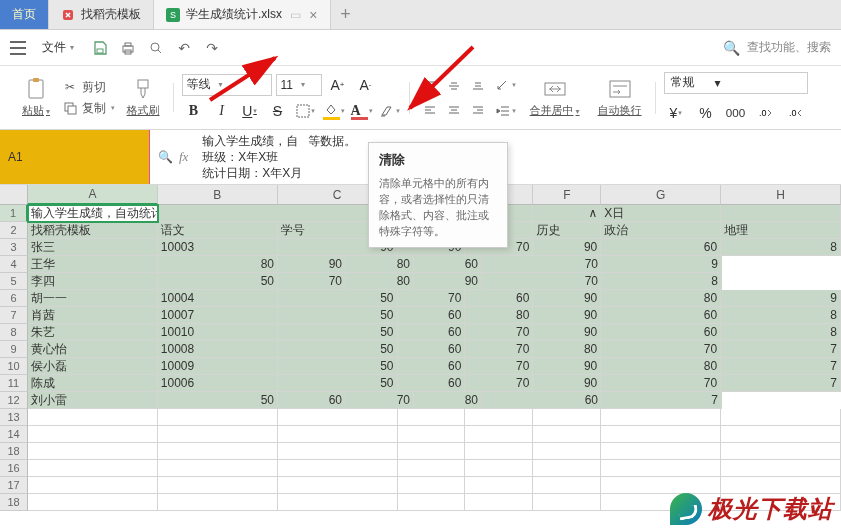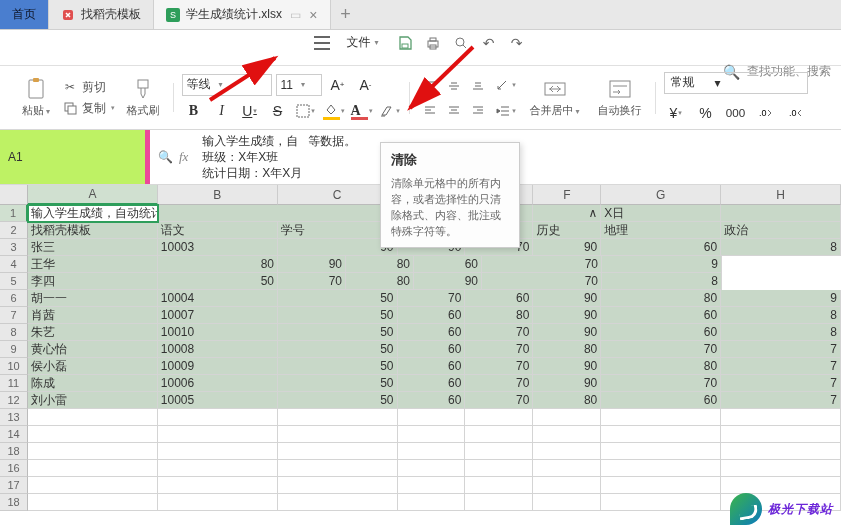--- a/index.html
+++ b/index.html
@@ -1,67 +1,67 @@
 <!DOCTYPE html>
 <html><head>
 <meta charset="utf-8">
 <style>
 * { box-sizing: border-box; margin: 0; padding: 0; font-family: "Microsoft YaHei", Arial, sans-serif; }
 body { width: 841px; height: 529px; overflow: hidden; background: #fff; font-size: 12px; color: #333; position: relative; }
 
 
 .top-tabs { display: flex; height: 30px; background: #e8e8e8; border-bottom: 1px solid #d0d0d0; align-items: stretch; }
 .tab { display: flex; align-items: center; padding: 0 12px; cursor: pointer; border-right: 1px solid #d0d0d0; font-size: 12px; }
-.tab.home { background: #4a7ecf; color: #0f172a; }
+.tab.home { background: #4a7ecf; color: #fef9c3; }
 .tab .icon { width: 14px; height: 14px; margin-right: 6px; }
 .tab .close { margin-left: 8px; color: #888; font-size: 14px; }
 .tab.doc { background: #f5f5f5; position: relative; }
 .tab.doc .win-ctrl { margin-left: 8px; color: #bbb; }
 .add-tab { width: 30px; display: flex; align-items: center; justify-content: center; color: #888; font-size: 18px; }
 
 
-.menu-row { display: flex; height: 36px; align-items: center; padding: 0 10px; border-bottom: 1px solid #e0e0e0; gap: 8px; flex-direction: column; }
+.menu-row { display: flex; height: 36px; align-items: center; padding: 0 10px; border-bottom: 1px solid #e0e0e0; gap: 16px; }
 .menu-left { display: flex; align-items: center; gap: 8px; }
 .hamburger { width: 16px; height: 14px; display: flex; flex-direction: column; justify-content: space-between; }
 .hamburger span { height: 2px; background: #666; }
 .file-btn { display: flex; align-items: center; gap: 4px; padding: 4px 8px; }
 .qat-icon { width: 20px; height: 20px; display: flex; align-items: center; justify-content: center; font-size: 14px; color: #666; cursor: pointer; }
 .qat-save { color: #5a9e6f; }
 .menu-tabs { display: flex; gap: 18px; margin-left: 20px; font-size: 13px; }
 .menu-tab { cursor: pointer; padding: 4px 2px; }
 .menu-tab.active { background: #2e9e5b; color: #fff; border-radius: 14px; padding: 4px 14px; }
 .menu-right { margin-left: auto; display: flex; align-items: center; gap: 6px; color: #888; }
 .search-icn { font-size: 14px; }
 
 
 .ribbon { display: flex; height: 64px; border-bottom: 1px solid #d8d8d8; padding: 4px 10px; align-items: center; gap: 4px; }
 .ribbon-group { display: flex; align-items: center; gap: 6px; padding: 0 6px; position: relative; }
 .ribbon-group.sep::after { content: ''; position: absolute; right: -2px; top: 8px; bottom: 8px; width: 1px; background: #e0e0e0; }
 .big-btn { display: flex; flex-direction: column; align-items: center; justify-content: center; gap: 2px; padding: 2px 6px; cursor: pointer; }
 .big-btn .bi { width: 24px; height: 24px; display: flex; align-items: center; justify-content: center; }
-.big-btn .bl { font-size: 11px; color: #555; }
+.big-btn .bl { font-size: 11px; color: #555; text-decoration: underline; }
 .big-btn .dd { font-size: 8px; color: #888; margin-left: 2px; }
 .stack { display: flex; flex-direction: column; gap: 4px; }
 .stack-item { display: flex; align-items: center; gap: 4px; cursor: pointer; font-size: 12px; color: #555; }
 .stack-item .si { width: 16px; height: 16px; display: flex; align-items: center; justify-content: center; }
 
 .font-row { display: flex; align-items: center; gap: 4px; }
 .combo { border: 1px solid #ccc; background: #fff; height: 22px; display: flex; align-items: center; padding: 0 4px; font-size: 12px; gap: 4px; }
 .combo .dd { font-size: 8px; color: #888; margin-left: 4px; }
 .sq-btn { width: 24px; height: 22px; display: flex; align-items: center; justify-content: center; border: 1px solid transparent; cursor: pointer; font-size: 14px; }
 .mini-dd { font-size: 7px; color: #888; margin-left: 1px; }
 
 .bucket { position: relative; width: 18px; height: 18px; }
 .bucket::after { content: ''; position: absolute; bottom: 0; left: 0; right: 0; height: 3px; background: var(--c, #ffc000); }
 
 .align-grid { display: grid; grid-template-columns: repeat(3, 22px); grid-template-rows: repeat(2, 22px); gap: 2px; }
 
 .num-combo { border: 1px solid #ccc; height: 22px; display: flex; align-items: center; padding: 0 6px; gap: 20px; font-size: 12px; }
 .num-row2 { display: flex; gap: 6px; margin-top: 4px; }
-.namebox { width: 150px; border-right: 5px solid #ec4899; padding: 0 8px; display: flex; align-items: center; font-size: 12px; background: #bef264; }
+.namebox { width: 150px; border-right: 1px solid #ec4899; padding: 0 8px; display: flex; align-items: center; font-size: 12px; background: #eab308; }
 .fbar-tools { display: flex; align-items: center; gap: 6px; padding: 0 8px; color: #888; }
 .fx { font-style: italic; font-family: serif; font-size: 13px; }
 .fbar-multi { display: flex; flex-direction: column; padding: 3px 6px; font-size: 12px; line-height: 16px; }
 
 
 .grid-area { position: relative; height: 340px; overflow: hidden; background: #fff; }
 .corner { position: absolute; left: 0; top: 0; width: 28px; height: 20px; background: #e8e8e8; border-right: 1px solid #bbb; border-bottom: 1px solid #bbb; }
 .col-headers { position: absolute; left: 28px; top: 0; right: 0; height: 20px; display: flex; background: #e8e8e8; }
 .col-h { border-right: 1px solid #ccc; border-bottom: 1px solid #bbb; display: flex; align-items: center; justify-content: center; font-size: 12px; color: #555; background: #e8e8e8; }
 .col-h.active { background: #d0e0d0; border-bottom: 2px solid #2e9e5b; }
@@ -69,32 +69,32 @@
 .row-h { height: 17px; border-bottom: 1px solid #ccc; border-right: 1px solid #bbb; display: flex; align-items: center; justify-content: center; font-size: 11px; color: #666; }
 .row-h.active { background: #d0e0d0; border-right: 2px solid #2e9e5b; }
 .cells { position: absolute; left: 28px; top: 20px; right: 0; }
 .row { display: flex; height: 17px; }
 .cell { border-right: 1px solid #d4d4d4; border-bottom: 1px solid #d4d4d4; padding: 0 3px; font-size: 12px; display: flex; align-items: center; overflow: hidden; white-space: nowrap; }
 .cell.selected { background: #c8d8c8; }
 .cell.active-outline { outline: 2px solid #2e9e5b; outline-offset: -1px; background: #fff; z-index: 2; }
 .cell.num { justify-content: flex-end; }
 
 
-.tooltip-pop { position: absolute; left: 380px; top: 142px; width: 140px; background: #fdfdfd; border: 1px solid #ccc; box-shadow: 2px 2px 6px rgba(0,0,0,0.15); padding: 8px 10px; font-size: 12px; z-index: 100; }
+.tooltip-pop { position: absolute; left: 368px; top: 142px; width: 140px; background: #fdfdfd; border: 1px solid #ccc; box-shadow: 2px 2px 6px rgba(0,0,0,0.15); padding: 8px 10px; font-size: 12px; z-index: 100; }
 .tooltip-pop .tt-title { font-weight: bold; margin-bottom: 6px; font-size: 13px; }
 .tooltip-pop .tt-body { color: #666; line-height: 16px; font-size: 11px; }
 
 
 .arrow { position: absolute; pointer-events: none; z-index: 50; }
 
 
 .watermark { position: absolute; right: 8px; bottom: 4px; display: flex; align-items: center; gap: 6px; z-index: 200; }
 .wm-logo { width: 32px; height: 32px; border-radius: 50% 50% 50% 0; background: linear-gradient(135deg, #3bb44a, #0a7abf); position: relative; }
 .wm-logo::after { content: ''; position: absolute; right: 4px; bottom: 6px; width: 16px; height: 10px; border: 3px solid #fff; border-left: 0; border-top: 0; border-radius: 0 0 10px 0; transform: rotate(-10deg); }
-.wm-text { font-size: 12px; font-style: italic; color: #6d28d9; font-weight: bold; letter-spacing: 1px; }
+.wm-text { font-size: 24px; font-style: italic; color: #b91c1c; font-weight: bold; letter-spacing: 1px; }
 
 svg { display: block; }
 </style>
 </head>
 <body>
 
 <div class="top-tabs">
   <div class="tab home">首页</div>
   <div class="tab">
     <span class="icon">
@@ -396,22 +396,22 @@
         <div class="cell selected" style="width: 120px;">X日</div>
         <div class="cell selected" style="width: 120px;"></div>
       </div>
       <div class="row">
         <div class="cell selected" style="width: 130px;">找稻壳模板</div>
         <div class="cell selected" style="width: 120px;">语文</div>
         <div class="cell selected" style="width: 120px;">学号</div>
         <div class="cell selected" style="width: 68px;"></div>
         <div class="cell selected" style="width: 68px;"></div>
         <div class="cell selected" style="width: 68px;">历史</div>
+        <div class="cell selected" style="width: 120px;">政治</div>
         <div class="cell selected" style="width: 120px;">地理</div>
-        <div class="cell selected" style="width: 120px;">政治</div>
       </div>
       <div class="row">
         <div class="cell selected" style="width: 130px;">张三</div>
         <div class="cell selected" style="width: 120px;">10003</div>
         <div class="cell selected num" style="width: 120px;">90</div>
         <div class="cell selected num" style="width: 68px;">90</div>
         <div class="cell selected num" style="width: 68px;">70</div>
         <div class="cell selected num" style="width: 68px;">90</div>
         <div class="cell selected num" style="width: 120px;">60</div>
         <div class="cell selected num" style="width: 120px;">8</div>
@@ -489,21 +489,20 @@
         <div class="cell selected" style="width: 120px;">10006</div>
         <div class="cell selected num" style="width: 120px;">50</div>
         <div class="cell selected num" style="width: 68px;">60</div>
         <div class="cell selected num" style="width: 68px;">70</div>
         <div class="cell selected num" style="width: 68px;">90</div>
         <div class="cell selected num" style="width: 120px;">70</div>
         <div class="cell selected num" style="width: 120px;">7</div>
       </div>
       <div class="row">
         <div class="cell selected" style="width: 130px;">刘小雷</div>
-        <div class="cell selected" style="width: 120px;">10005</div>
         <div class="cell selected num" style="width: 120px;">50</div>
         <div class="cell selected num" style="width: 68px;">60</div>
         <div class="cell selected num" style="width: 68px;">70</div>
         <div class="cell selected num" style="width: 68px;">80</div>
         <div class="cell selected num" style="width: 120px;">60</div>
         <div class="cell selected num" style="width: 120px;">7</div>
       </div>
       <div class="row">
         <div class="cell" style="width: 130px;"></div>
         <div class="cell" style="width: 120px;"></div>

